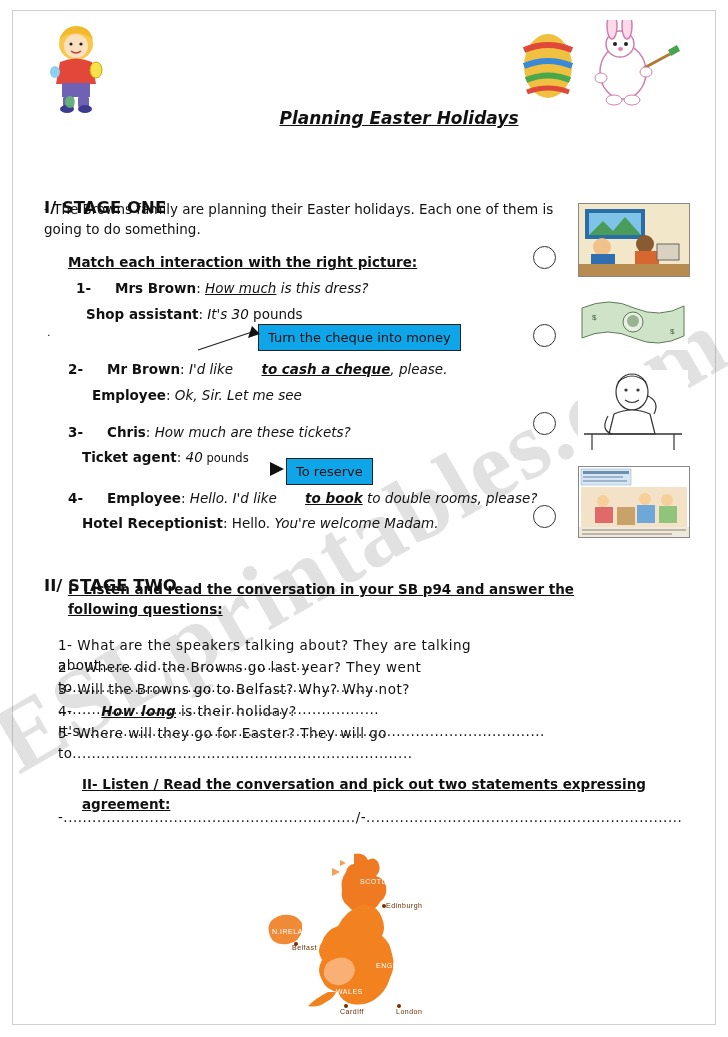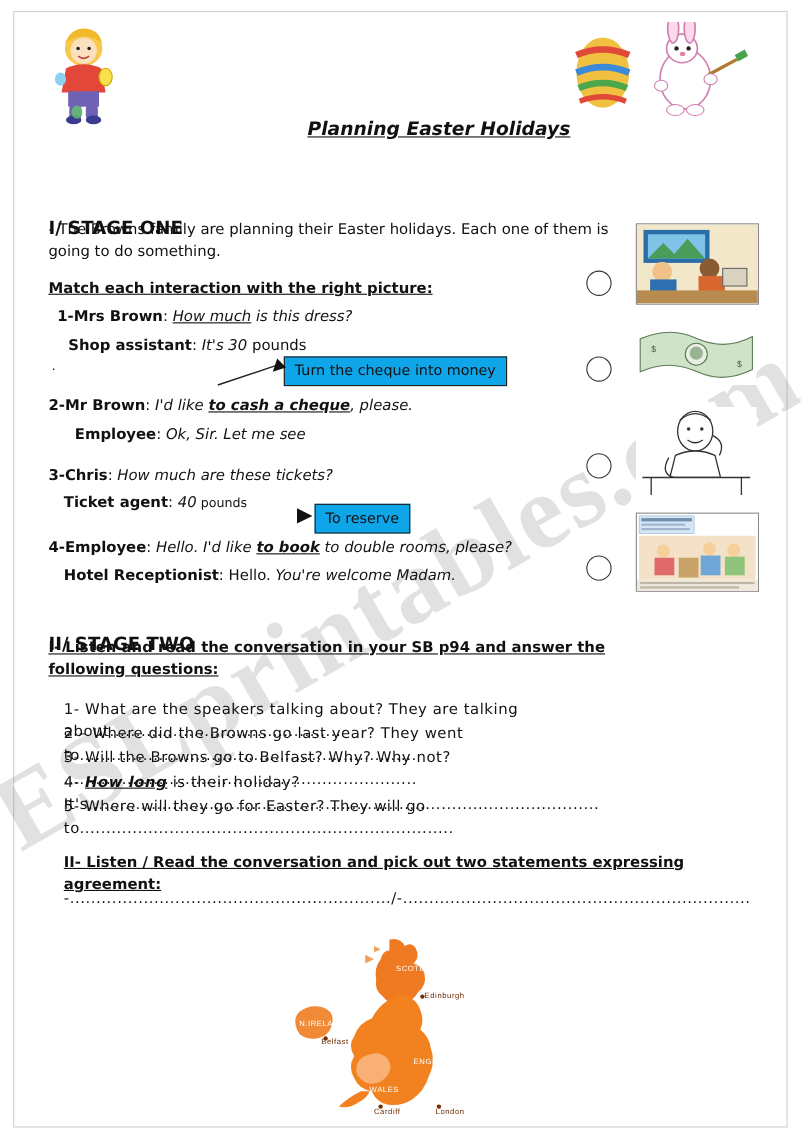--- a/index.html
+++ b/index.html
@@ -89,21 +89,21 @@
     margin-top: 26px;
   }
   .body-text {
     position: absolute;
     font-size: 13.5px;
     color: #111;
     line-height: 1.45;
     font-family: "DejaVu Sans", sans-serif;
   }
   .u { text-decoration: underline; }
-  .b { font-weight: bold; }
+  .b { font-weight: bold; margin-left: 24px; }
   .i { font-style: italic; }
 
   .circle {
     position: absolute;
     width: 21px;
     height: 21px;
     border: 1.4px solid #333;
     border-radius: 50%;
     background: #fff;
   }

